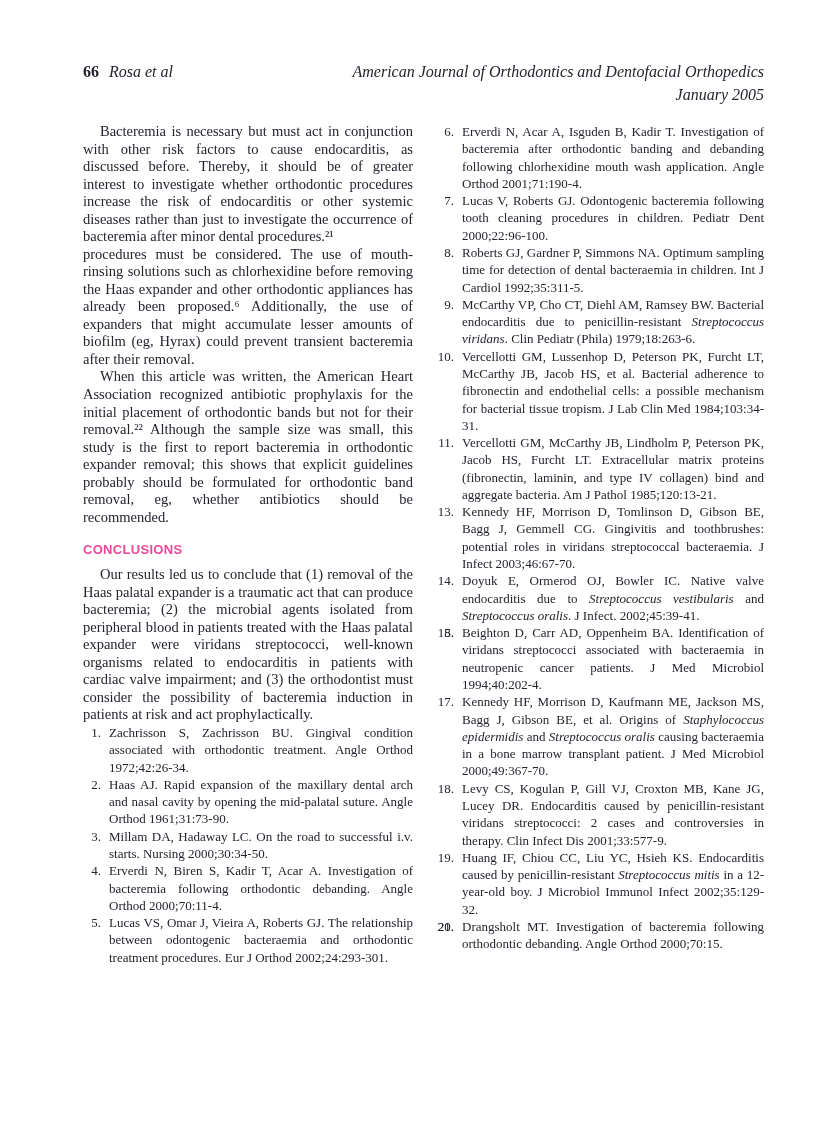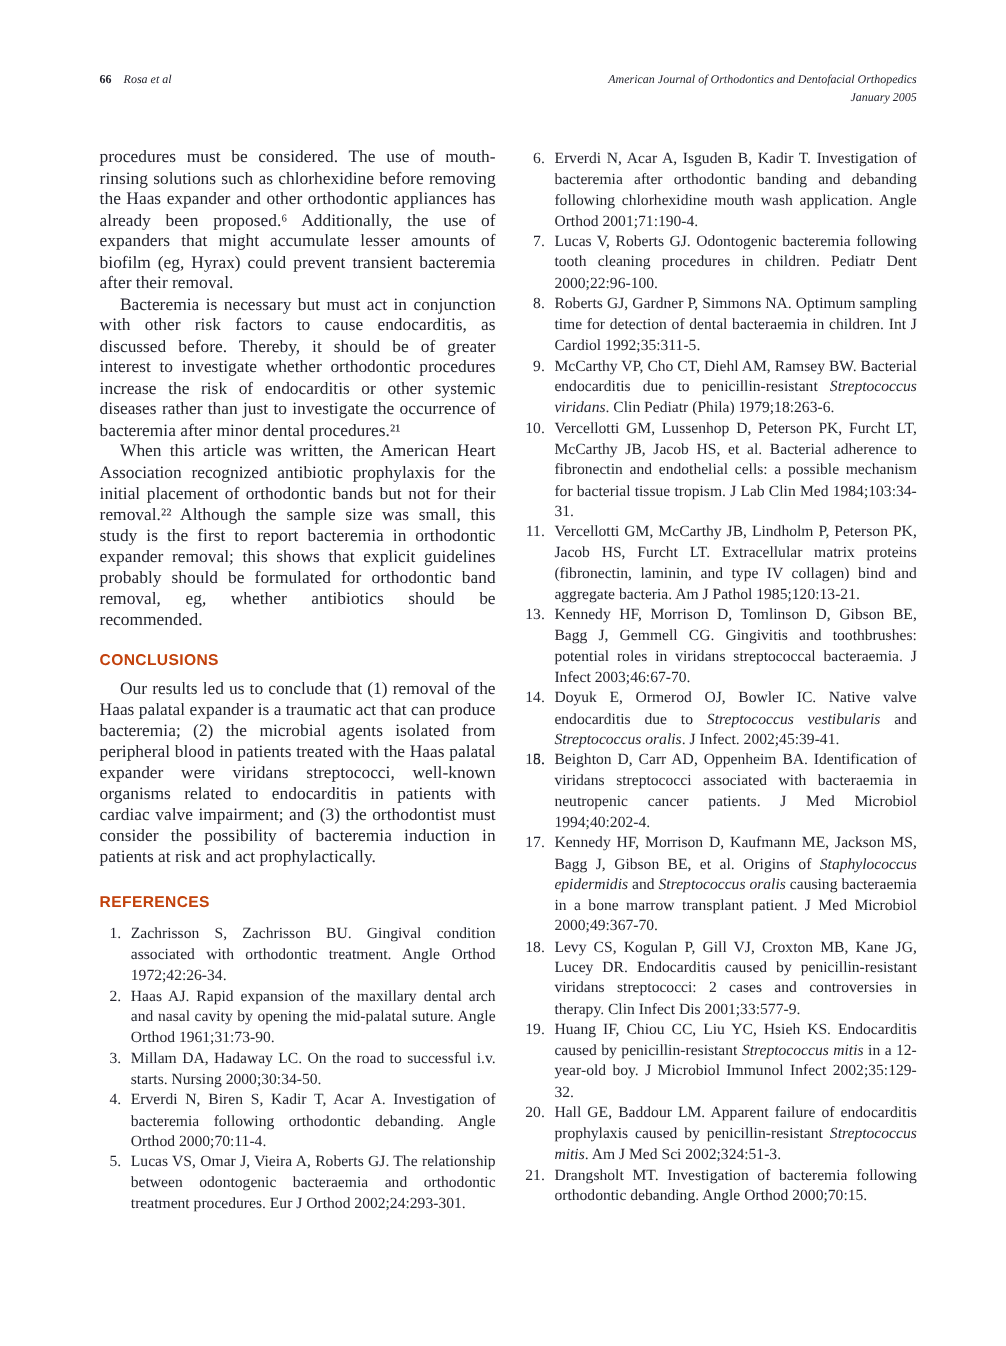--- a/index.html
+++ b/index.html
@@ -3,40 +3,40 @@
 <meta charset="utf-8">
 <style>
   html,body{margin:0;padding:0;background:#ffffff;}
   .page{
     position:relative;width:838px;height:1122px;background:#ffffff;
     color:#23242e;font-family:"Liberation Serif",serif;overflow:hidden;
   }
   .page-header{
     position:absolute;top:60px;left:83px;width:681px;
     display:flex;justify-content:space-between;align-items:flex-start;
-    font-size:10px;line-height:1.45;
+    font-size:16px;line-height:1.45;
   }
   .header-left{white-space:nowrap;}
   .pageno{font-weight:bold;font-style:normal;margin-right:10px;}
   .authors{font-style:italic;}
   .header-right{text-align:right;font-style:italic;}
   .columns{
     position:absolute;top:123px;left:83px;width:681px;
     display:flex;gap:23px;
   }
   .col{width:330px;}
   .col.right{width:328px;}
   p.body{
     margin:0;font-size:14.5px;line-height:1.21;text-align:justify;
     hyphens:auto;
   }
   p.body.indent{text-indent:17px;}
   h2.sect{
     font-family:"Liberation Sans",sans-serif;font-weight:bold;
-    font-size:13px;letter-spacing:0.3px;color:#c2410c;
+    font-size:13px;letter-spacing:0.3px;color:#ec4899;
     margin:16px 0 9px 0;
   }
   h2.refs-h{margin:20px 0 10px 0;}
   ol.refs{
     list-style:none;margin:0;padding:0;
     font-size:13px;line-height:1.33;text-align:justify;
   }
   ol.refs li{position:relative;padding-left:26px;}
   .ref-num{
     position:absolute;left:0;top:0;width:18px;text-align:right;
@@ -54,28 +54,27 @@
     </div>
     <div class="header-right">
       <div>American Journal of Orthodontics and Dentofacial Orthopedics</div>
       <div>January 2005</div>
     </div>
   </div>
 
   <div class="columns">
 
     <section class="col left">
+      <p class="body indent">Bacteremia is necessary but must act in conjunction with other risk factors to cause endocarditis, as discussed before. Thereby, it should be of greater interest to investigate whether orthodontic procedures increase the risk of endocarditis or other systemic diseases rather than just to investigate the occurrence of bacteremia after minor dental procedures.²¹</p>
       <p class="body">procedures must be considered. The use of mouth-rinsing solutions such as chlorhexidine before removing the Haas expander and other orthodontic appliances has already been proposed.⁶ Additionally, the use of expanders that might accumulate lesser amounts of biofilm (eg, Hyrax) could prevent transient bacteremia after their removal.</p>
-      <p class="body indent">Bacteremia is necessary but must act in conjunction with other risk factors to cause endocarditis, as discussed before. Thereby, it should be of greater interest to investigate whether orthodontic procedures increase the risk of endocarditis or other systemic diseases rather than just to investigate the occurrence of bacteremia after minor dental procedures.²¹</p>
       <p class="body indent">When this article was written, the American Heart Association recognized antibiotic prophylaxis for the initial placement of orthodontic bands but not for their removal.²² Although the sample size was small, this study is the first to report bacteremia in orthodontic expander removal; this shows that explicit guidelines probably should be formulated for orthodontic band removal, eg, whether antibiotics should be recommended.</p>
 
       <h2 class="sect">CONCLUSIONS</h2>
       <p class="body indent">Our results led us to conclude that (1) removal of the Haas palatal expander is a traumatic act that can produce bacteremia; (2) the microbial agents isolated from peripheral blood in patients treated with the Haas palatal expander were viridans streptococci, well-known organisms related to endocarditis in patients with cardiac valve impairment; and (3) the orthodontist must consider the possibility of bacteremia induction in patients at risk and act prophylactically.</p>
 
-      <h2 class="sect refs-h">REFERENCES</h2>
       <ol class="refs">
           <li><span class="ref-num">1.</span><span><span>Zachrisson S, Zachrisson BU. Gingival condition associated with orthodontic treatment. Angle Orthod 1972;42:26-34.</span></span></li>
           <li><span class="ref-num">2.</span><span><span>Haas AJ. Rapid expansion of the maxillary dental arch and nasal cavity by opening the mid-palatal suture. Angle Orthod 1961;31:73-90.</span></span></li>
           <li><span class="ref-num">3.</span><span><span>Millam DA, Hadaway LC. On the road to successful i.v. starts. Nursing 2000;30:34-50.</span></span></li>
           <li><span class="ref-num">4.</span><span><span>Erverdi N, Biren S, Kadir T, Acar A. Investigation of bacteremia following orthodontic debanding. Angle Orthod 2000;70:11-4.</span></span></li>
           <li><span class="ref-num">5.</span><span><span>Lucas VS, Omar J, Vieira A, Roberts GJ. The relationship between odontogenic bacteraemia and orthodontic treatment procedures. Eur J Orthod 2002;24:293-301.</span></span></li>
         </ol>
     </section>
 
     <section class="col right">
@@ -86,19 +85,19 @@
           <li><span class="ref-num">9.</span><span><span>McCarthy VP, Cho CT, Diehl AM, Ramsey BW. Bacterial endocarditis due to penicillin-resistant </span><span class="it">Streptococcus viridans</span><span>. Clin Pediatr (Phila) 1979;18:263-6.</span></span></li>
           <li><span class="ref-num">10.</span><span><span>Vercellotti GM, Lussenhop D, Peterson PK, Furcht LT, McCarthy JB, Jacob HS, et al. Bacterial adherence to fibronectin and endothelial cells: a possible mechanism for bacterial tissue tropism. J Lab Clin Med 1984;103:34-31.</span></span></li>
           <li><span class="ref-num">11.</span><span><span>Vercellotti GM, McCarthy JB, Lindholm P, Peterson PK, Jacob HS, Furcht LT. Extracellular matrix proteins (fibronectin, laminin, and type IV collagen) bind and aggregate bacteria. Am J Pathol 1985;120:13-21.</span></span></li>
           <li><span class="ref-num">13.</span><span><span>Kennedy HF, Morrison D, Tomlinson D, Gibson BE, Bagg J, Gemmell CG. Gingivitis and toothbrushes: potential roles in viridans streptococcal bacteraemia. J Infect 2003;46:67-70.</span></span></li>
           <li><span class="ref-num">14.</span><span><span>Doyuk E, Ormerod OJ, Bowler IC. Native valve endocarditis due to </span><span class="it">Streptococcus vestibularis</span><span> and </span><span class="it">Streptococcus oralis</span><span>. J Infect. 2002;45:39-41.</span></span></li>
           <li><span class="ref-num">15.</span></li>
           <li><span class="ref-num">8.</span><span><span>Beighton D, Carr AD, Oppenheim BA. Identification of viridans streptococci associated with bacteraemia in neutropenic cancer patients. J Med Microbiol 1994;40:202-4.</span></span></li>
           <li><span class="ref-num">17.</span><span><span>Kennedy HF, Morrison D, Kaufmann ME, Jackson MS, Bagg J, Gibson BE, et al. Origins of </span><span class="it">Staphylococcus epidermidis</span><span> and </span><span class="it">Streptococcus oralis</span><span> causing bacteraemia in a bone marrow transplant patient. J Med Microbiol 2000;49:367-70.</span></span></li>
           <li><span class="ref-num">18.</span><span><span>Levy CS, Kogulan P, Gill VJ, Croxton MB, Kane JG, Lucey DR. Endocarditis caused by penicillin-resistant viridans streptococci: 2 cases and controversies in therapy. Clin Infect Dis 2001;33:577-9.</span></span></li>
           <li><span class="ref-num">19.</span><span><span>Huang IF, Chiou CC, Liu YC, Hsieh KS. Endocarditis caused by penicillin-resistant </span><span class="it">Streptococcus mitis</span><span> in a 12-year-old boy. J Microbiol Immunol Infect 2002;35:129-32.</span></span></li>
-          <li><span class="ref-num">20.</span><span><span>Hall GE, Baddour LM. Apparent failure of endocarditis prophylaxis caused by penicillin-resistant </span><span class="it">Streptococcus mitis</span><span>. Am J Med Sci 2002;324:51-3.</span></span></li>
+          <li><span class="ref-num">20.</span></li>
           <li><span class="ref-num">21.</span><span><span>Drangsholt MT. Investigation of bacteremia following orthodontic debanding. Angle Orthod 2000;70:15.</span></span></li>
         </ol>
     </section>
 
   </div>
 </div>
 
 </body></html>

